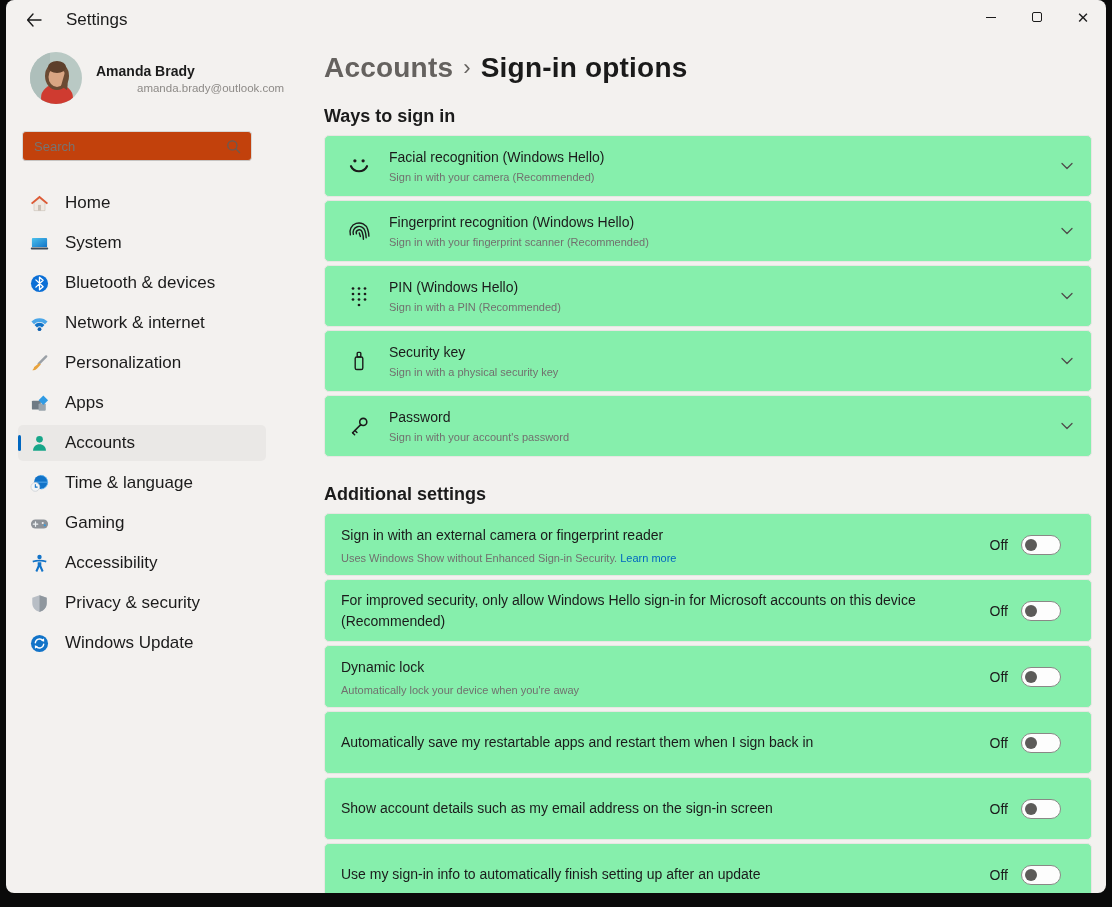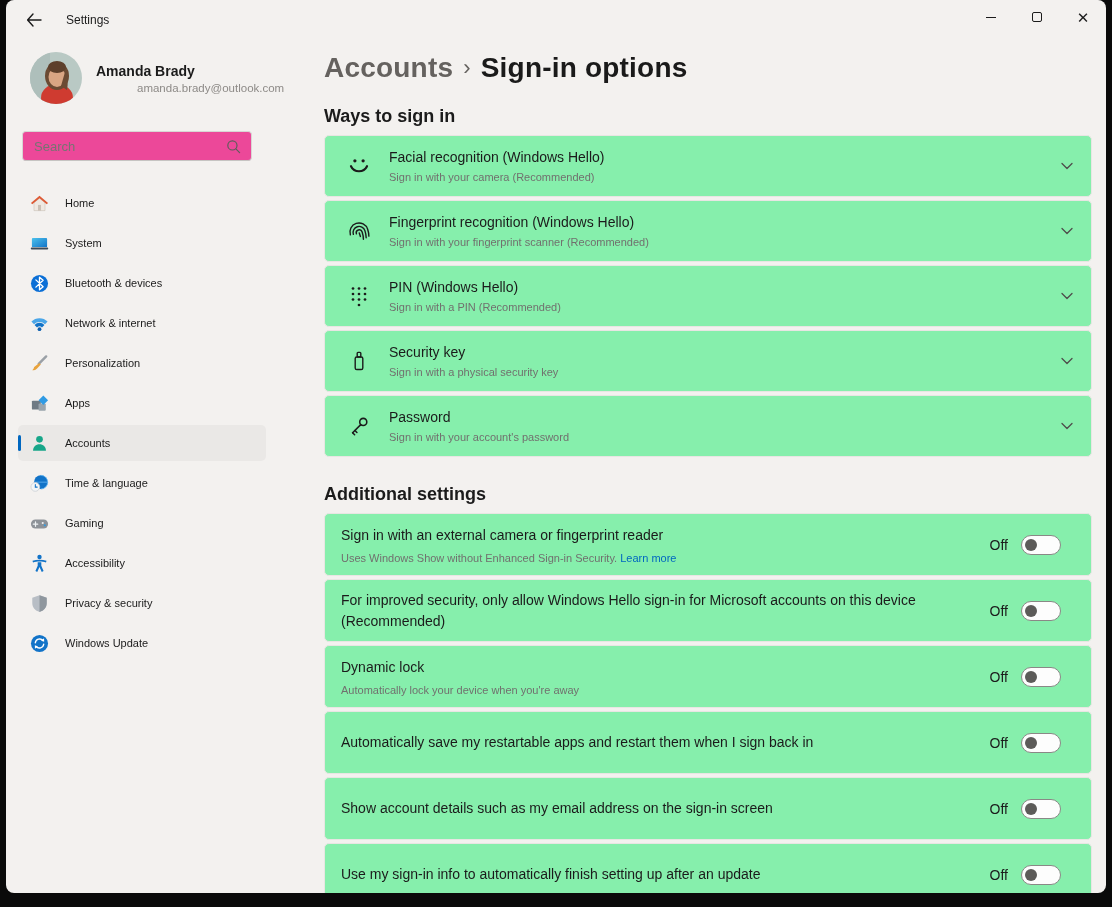--- a/index.html
+++ b/index.html
@@ -5,51 +5,51 @@
   * { margin:0; padding:0; box-sizing:border-box; }
   html,body { width:1112px; height:907px; background:#0a0a0a; font-family:"Liberation Sans", sans-serif; overflow:hidden; }
 
   .window { position:absolute; left:6px; top:0; width:1100px; height:893px;
             background:#f3f1ef; border-radius:8px; overflow:hidden; }
 
   
   .titlebar { position:absolute; left:0; top:0; right:0; height:40px; display:flex; align-items:center; }
   .back-btn { width:40px; height:32px; margin-left:8px; display:flex; align-items:center; justify-content:center;
               font-size:16px; color:#1b1b1b; border-radius:5px; cursor:pointer; }
-  .tb-title { font-size:12px; color:#1b1b1b; margin-left:12px; }
+  .tb-title { font-size:17px; color:#1b1b1b; margin-left:12px; }
   .tb-controls { position:absolute; right:0; top:0; display:flex; }
   .tb-btn { width:46px; height:34px; display:flex; align-items:center; justify-content:center; color:#1b1b1b; }
   .glyph-min { width:10px; height:1px; background:#1b1b1b; display:inline-block; }
   .glyph-max { width:10px; height:10px; border:1px solid #1b1b1b; border-radius:2px; display:inline-block; }
   .glyph-close { font-size:15px; line-height:1; }
 
   
   .sidebar { position:absolute; left:0; top:40px; width:272px; bottom:0; }
   .user { display:flex; align-items:center; margin:12px 0 0 24px; }
   .avatar { width:52px; height:52px; border-radius:50%; overflow:hidden; flex:0 0 52px; }
   .user-meta { margin-left:14px; }
   .user-name { font-size:14px; font-weight:700; color:#1b1b1b; }
   .user-email { font-size:11.5px; color:#8d8a87; margin-top:3px;margin-left:41px; }
 
-  .searchbox { position:relative; margin:27px 16px 0 16px; width:230px; height:30px; background:#ec4899;
+  .searchbox { position:relative; margin:27px 16px 0 16px; width:230px; height:30px; background:#c2410c;
                border:1px solid #d8d6d4; border-bottom-color:#c6c4c2; border-radius:4px;
                display:flex; align-items:center; }
   .searchbox input { border:0; outline:0; background:transparent; font-family:"Liberation Sans",sans-serif;
                      font-size:13px; color:#1b1b1b; padding:0 0 0 11px; width:190px; }
   .searchbox input::placeholder { color:#767472; }
   .search-glyph { position:absolute; right:10px; top:7px; }
 
   .nav { margin-top:24px; list-style:none; }
   .nav-item { position:relative; height:36px; margin:0 12px 4px 12px; border-radius:5px;
               display:flex; align-items:center; padding-left:12px; cursor:pointer; }
   .nav-item.selected { background:#eaE8e6; background:#eae8e6; }
   .nav-item.selected::before { content:""; position:absolute; left:0; top:10px; width:3px; height:16px;
                                border-radius:3px; background:#0067c0; }
   .nav-ico { width:19px; height:19px; flex:0 0 19px; display:flex; align-items:center; justify-content:center; }
-  .nav-label { font-size:11px; color:#1b1b1b; margin-left:16px; white-space:nowrap; }
+  .nav-label { font-size:17px; color:#1b1b1b; margin-left:16px; white-space:nowrap; }
 
   
   .main { position:absolute; left:272px; top:40px; right:0; bottom:0; overflow:hidden; }
   .main-inner { padding:10px 20px 0 46px; }
   .breadcrumb { font-size:28px; font-weight:600; line-height:36px; color:#1a1a1a; letter-spacing:.2px; }
   .breadcrumb .crumb-parent { color:#65625f; }
   .breadcrumb .crumb-sep { color:#65625f; font-weight:400; font-size:22px; padding:0 10px; position:relative; top:-2px; }
 
   .section-heading { font-size:18px; font-weight:700; color:#1b1b1b; margin:18px 0 8px 0; }
   .section-heading.second { margin-top:27px; }

